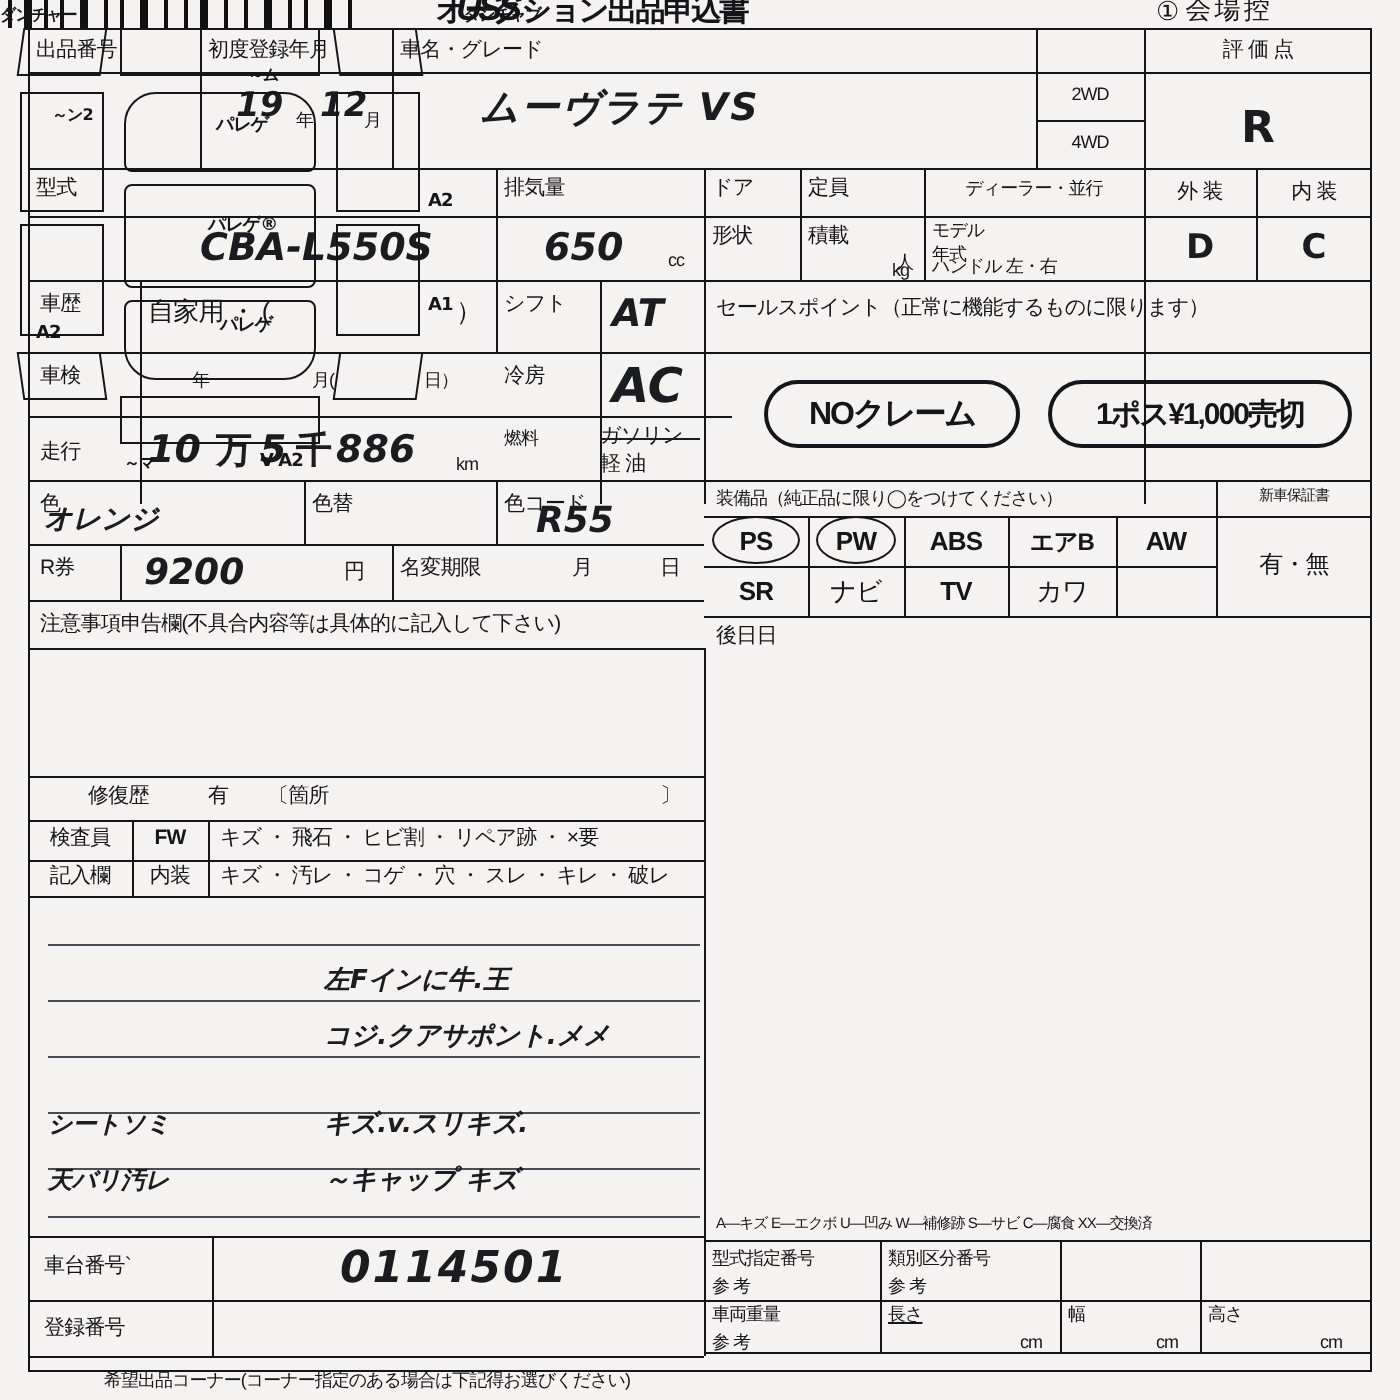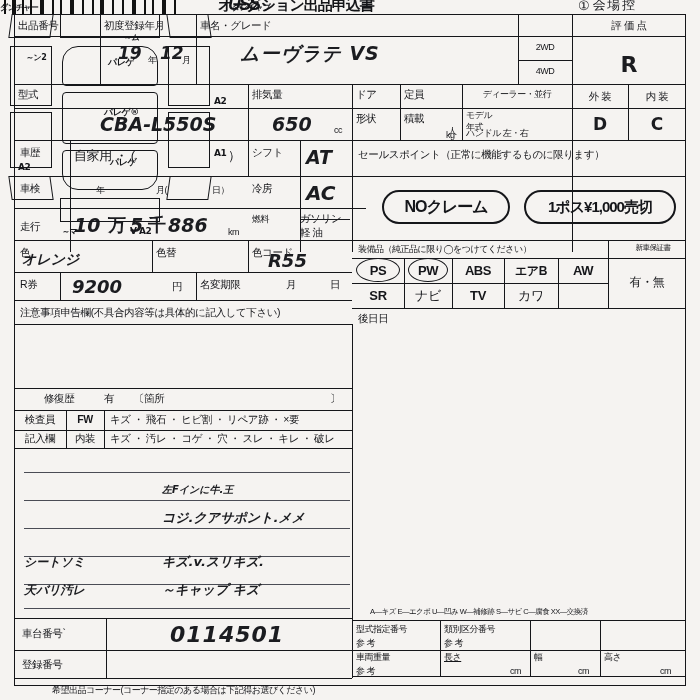--- a/index.html
+++ b/index.html
@@ -14,21 +14,21 @@
   }
   .sheet {
     position:absolute; inset:0;
     background:#f5f3f1;
   }
   
   .b { position:absolute; }
   .bd { border:1px solid #15161a; }
   .lbl { font-size:10.5px; letter-spacing:-0.4px; line-height:1.05; }
   .lbl-s { font-size:9px; letter-spacing:-0.5px; line-height:1.05; }
-  .lbl-xs { font-size:7.5px; letter-spacing:-0.5px; line-height:1.05;padding-left:12px; }
+  .lbl-xs { font-size:7.5px; letter-spacing:-0.5px; line-height:1.05; }
   .ctr { display:flex; align-items:center; justify-content:center; text-align:center; }
   .lft { display:flex; align-items:center; }
   .hw {
     font-family:"DejaVu Sans", sans-serif;
     color:#1b1c20;
     font-weight:600;
   }
   .hw-i { font-style:italic; }
 
   
@@ -180,21 +180,21 @@
   <div class="b lbl lft" style="left:252px; top:146px; width:46px; height:14px;">シフト</div>
   <div class="b hw hw-i lft" style="left:306px; top:144px; width:44px; height:26px; font-size:19px;">AT</div>
   <div class="b lbl lft" style="left:358px; top:148px; width:320px; height:14px;">セールスポイント（正常に機能するものに限ります）</div>
 
   <div class="hline" style="left:14px; top:208px; width:352px;"></div>
   <div class="b lbl lft" style="left:20px; top:182px; width:48px; height:14px;">車検</div>
   <div class="b lbl-s lft" style="left:96px; top:186px;">年</div>
   <div class="b lbl-s lft" style="left:156px; top:186px;">月(</div>
   <div class="b lbl-s lft" style="left:212px; top:186px;">日）</div>
   <div class="b lbl lft" style="left:252px; top:182px; width:46px; height:14px;">冷房</div>
-  <div class="b hw hw-i lft" style="left:306px; top:180px; width:44px; height:26px; font-size:20px;">AC</div>
+  <div class="b hw hw-i lft" style="left:306px; top:180px; width:44px; height:26px; font-size:24px;">AC</div>
 
   <div class="b pill" style="left:382px; top:190px; width:128px; height:34px; font-size:16px; letter-spacing:-1px;">NOクレーム</div>
   <div class="b pill" style="left:524px; top:190px; width:152px; height:34px; font-size:15px; letter-spacing:-1px;">1ポス¥1,000売切</div>
 
   <div class="hline" style="left:14px; top:240px; width:352px;"></div>
   <div class="b lbl lft" style="left:20px; top:220px; width:48px; height:14px;">走行</div>
   <div class="b hw hw-i lft" style="left:74px; top:212px; width:36px; height:26px; font-size:19px;">10</div>
   <div class="b hw lft" style="left:108px; top:212px; width:22px; height:26px; font-size:18px;">万</div>
   <div class="b hw hw-i lft" style="left:130px; top:212px; width:22px; height:26px; font-size:19px;">5</div>
   <div class="b hw lft" style="left:148px; top:212px; width:22px; height:26px; font-size:18px;">千</div>
@@ -279,21 +279,21 @@
   <div class="b lbl ctr" style="left:66px; top:431px; width:38px; height:16px;">内装</div>
   <div class="b lbl lft" style="left:110px; top:431px; width:240px; height:16px;">キズ ・ 汚レ ・ コゲ ・ 穴 ・ スレ ・ キレ ・ 破レ</div>
 
   <div class="writeline" style="left:24px; top:472px; width:326px;"></div>
   <div class="writeline" style="left:24px; top:500px; width:326px;"></div>
   <div class="writeline" style="left:24px; top:528px; width:326px;"></div>
   <div class="writeline" style="left:24px; top:556px; width:326px;"></div>
   <div class="writeline" style="left:24px; top:584px; width:326px;"></div>
   <div class="writeline" style="left:24px; top:608px; width:326px;"></div>
 
-  <div class="b hw hw-i lft" style="left:162px; top:480px; width:190px; height:20px; font-size:10px;">左Fインに牛.王</div>
+  <div class="b hw hw-i lft" style="left:162px; top:480px; width:190px; height:20px; font-size:13px;">左Fインに牛.王</div>
   <div class="b hw hw-i lft" style="left:162px; top:508px; width:190px; height:20px; font-size:13px;font-style:italic;">コジ.クアサポント.メメ</div>
 
   <div class="b hw hw-i lft" style="left:24px; top:552px; width:120px; height:20px; font-size:12px;">シートソミ</div>
   <div class="b hw hw-i lft" style="left:24px; top:580px; width:120px; height:20px; font-size:12px;">天バリ汚レ</div>
   <div class="b hw hw-i lft" style="left:162px; top:552px; width:190px; height:20px; font-size:13px;">キズ.v.スリキズ.</div>
   <div class="b hw hw-i lft" style="left:162px; top:580px; width:190px; height:20px; font-size:13px;">～キャップ キズ</div>
 
   <div class="hline" style="left:14px; top:618px; width:338px;"></div>
   <div class="hline" style="left:14px; top:650px; width:338px;"></div>
   <div class="hline" style="left:14px; top:678px; width:338px;"></div>

